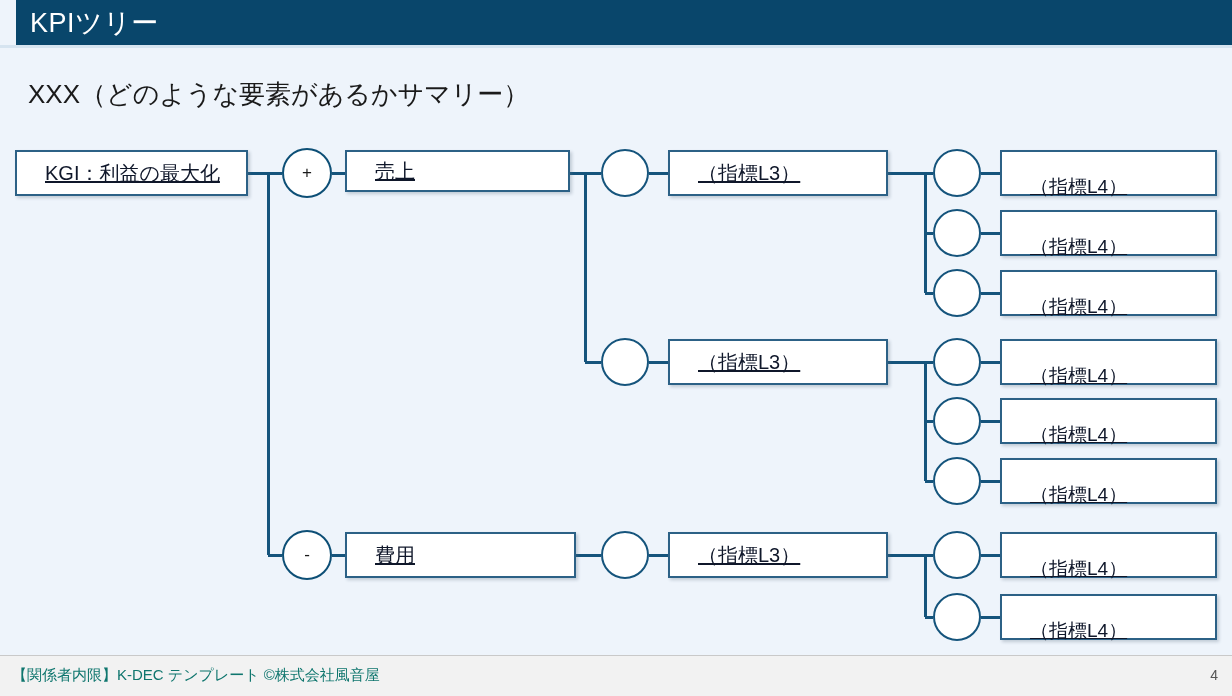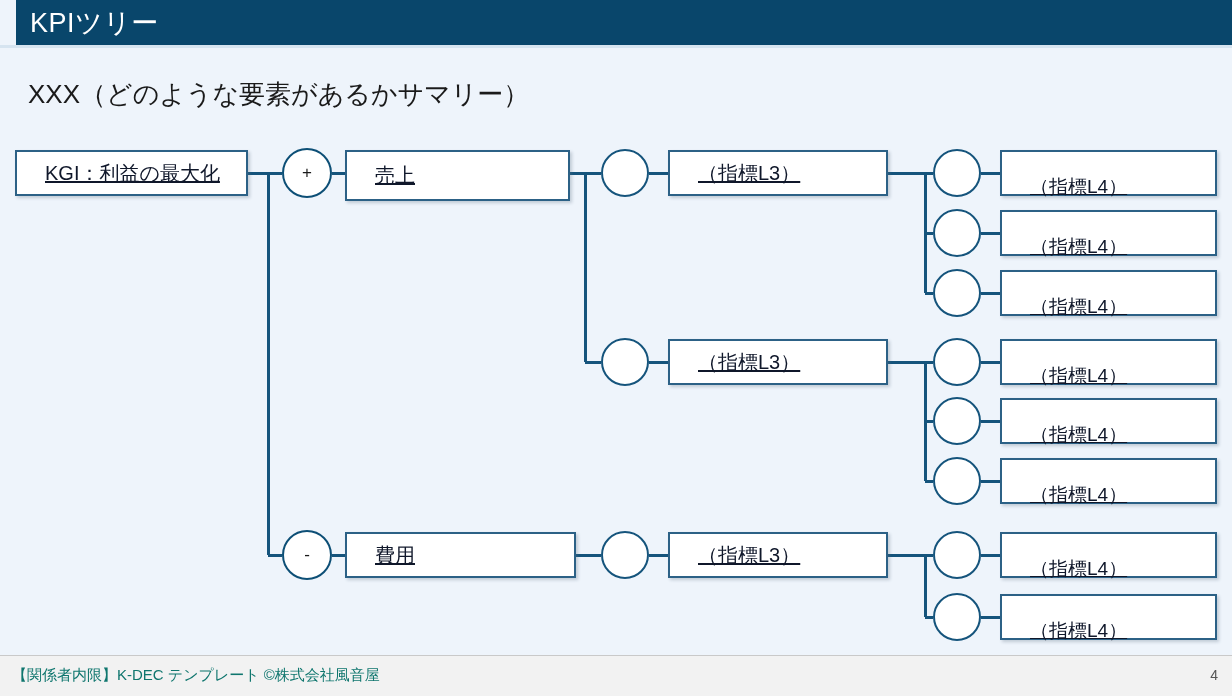--- a/index.html
+++ b/index.html
@@ -197,21 +197,21 @@
     </g>
   </svg>
 
   <div class="node kgi" id="node-kgi" style="left: 15px; top: 150px; width: 233px; height: 46px; border-color: rgb(44, 97, 134);">
     <span class="node-label">KGI：利益の最大化</span>
   </div>
 
   <div class="op" id="op-plus" style="left: 282px; top: 148px; width: 50px; height: 50px;">+</div>
   <div class="op" id="op-minus" style="left: 282px; top: 530px; width: 50px; height: 50px;">-</div>
 
-  <div class="node l2" id="node-l2-0" style="left: 345px; top: 150px; width: 225px; height: 51px; border-color: rgb(44, 97, 134);">
+  <div class="node l2" id="node-l2-0" style="left: 345px; top: 150px; width: 225px; height: 42px; border-color: rgb(44, 97, 134);">
     <span class="node-label">売上</span>
   </div>
   <div class="node l2" id="node-l2-1" style="left: 345px; top: 532px; width: 231px; height: 46px; border-color: rgb(44, 97, 134);">
     <span class="node-label">費用</span>
   </div>
 
   <div class="bubble" id="bub2-0" style="left: 601px; top: 149px; width: 48px; height: 48px;"></div>
   <div class="bubble" id="bub2-1" style="left: 601px; top: 338px; width: 48px; height: 48px;"></div>
   <div class="bubble" id="bub2-2" style="left: 601px; top: 531px; width: 48px; height: 48px;"></div>
 

